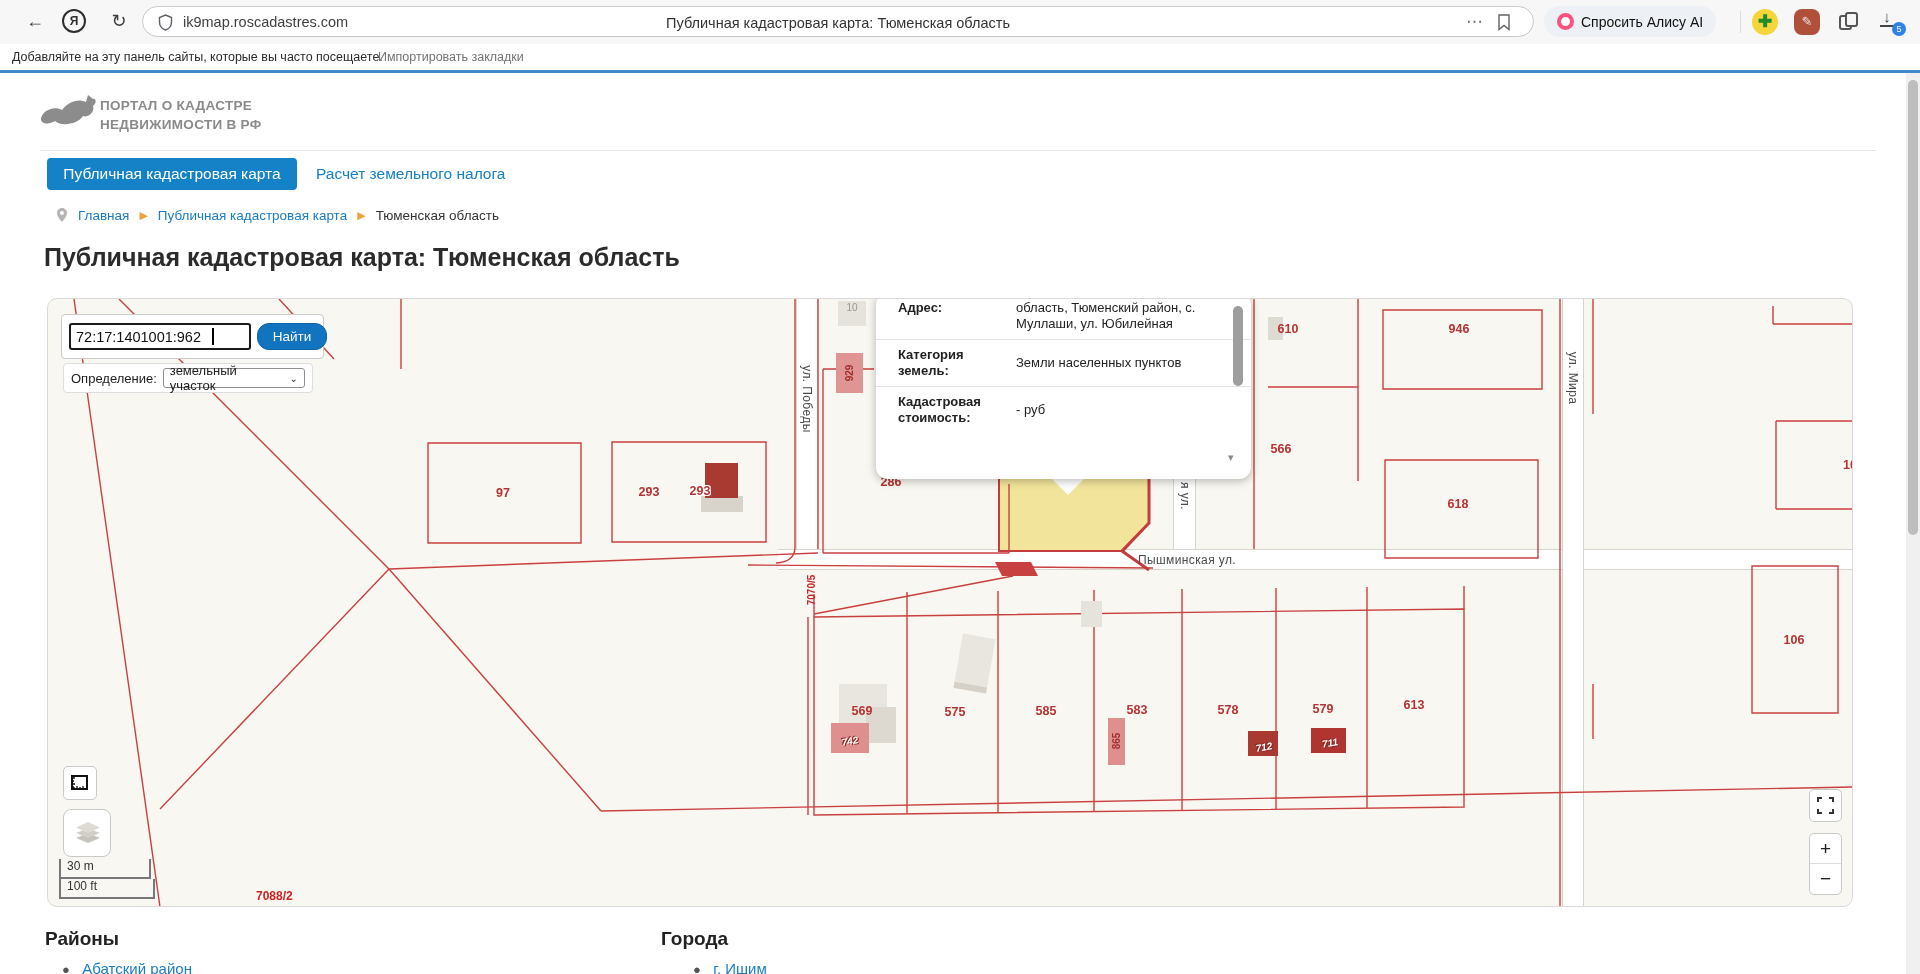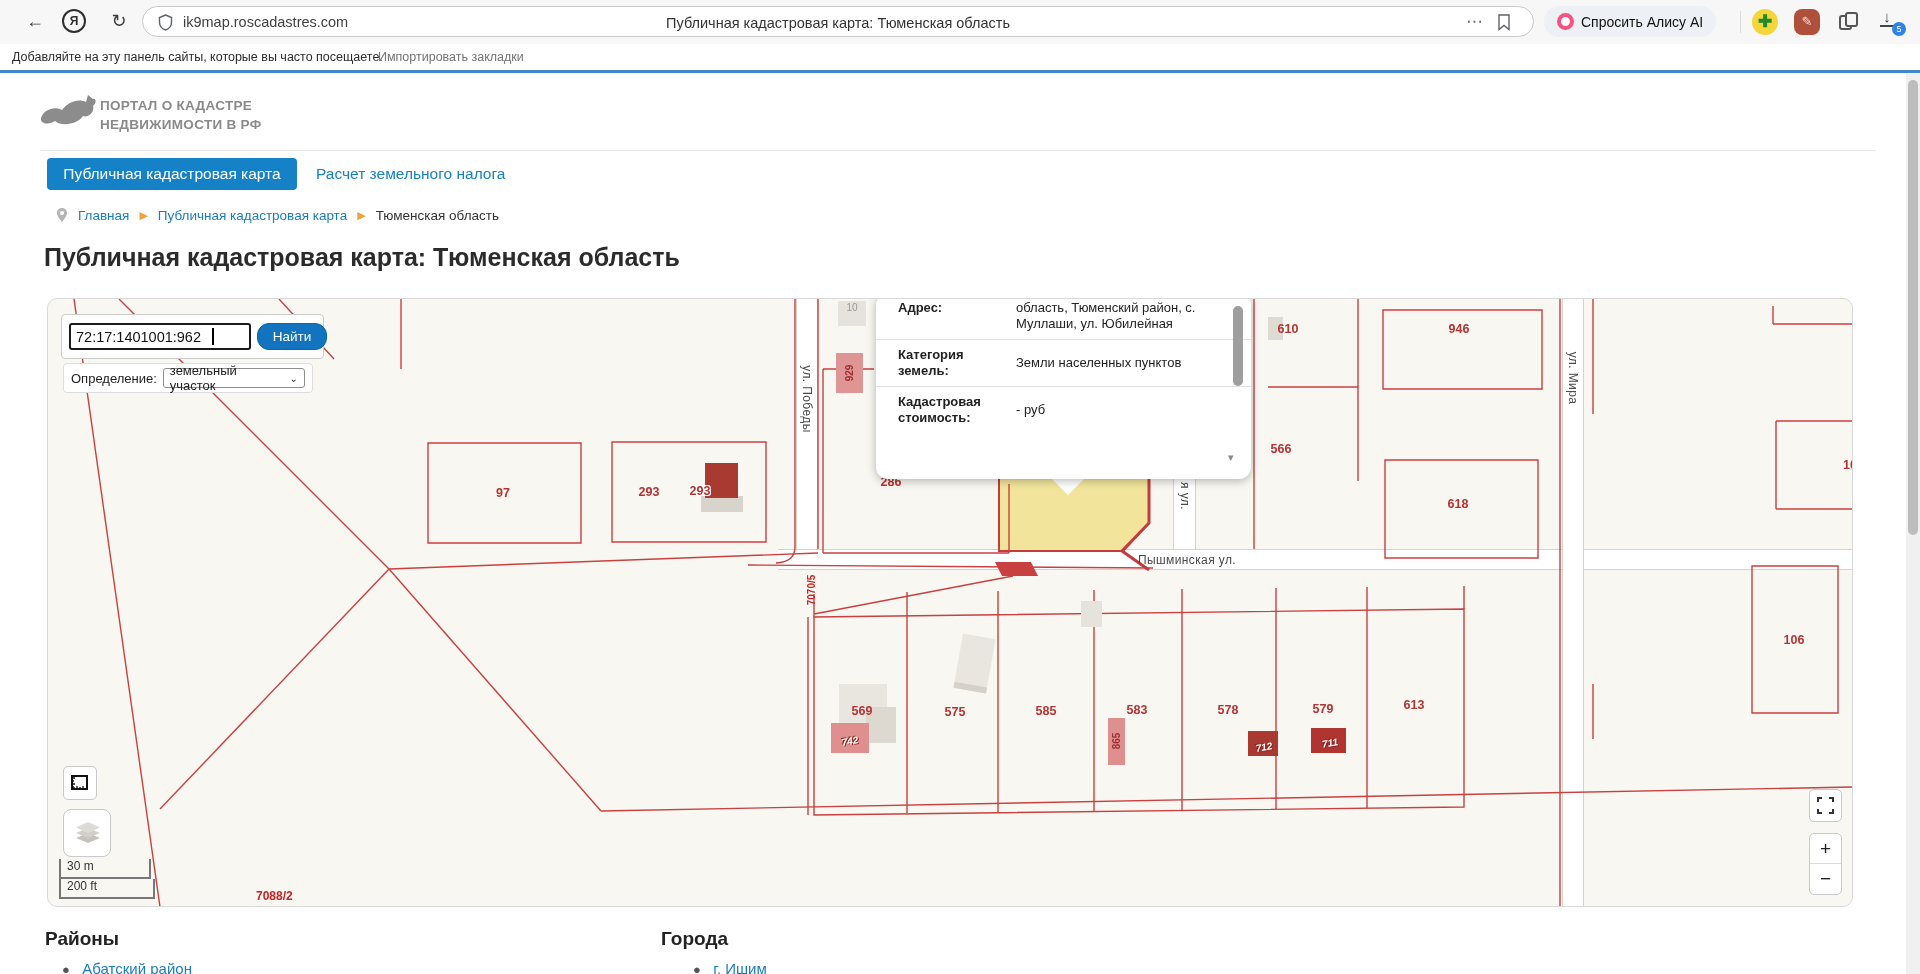--- a/index.html
+++ b/index.html
@@ -307,21 +307,21 @@
     </svg>
   </div>
   <div class="abs mapbtn" style="left:15px;top:510px;width:48px;height:48px;border-radius:8px">
     <svg width="30" height="28" viewBox="0 0 30 28" style="margin:9px">
       <polygon points="15,14 3,19 15,24 27,19" fill="#c6c3bc"></polygon>
       <polygon points="15,9 3,14 15,19 27,14" fill="#d2cfc8"></polygon>
       <polygon points="15,3 3,8.5 15,14 27,8.5" fill="#dedbd4"></polygon>
     </svg>
   </div>
   <div class="abs" id="scale-m">30 m</div>
-  <div class="abs" id="scale-ft">200 ft</div>
+  <div class="abs" id="scale-ft">100 ft</div>
 
   <div class="abs mapbtn" style="left:1761px;top:490px;width:33px;height:33px">
     <svg width="17" height="17" viewBox="0 0 17 17" style="margin:7px">
       <path d="M1 5 V1 H5 M12 1 H16 V5 M16 12 V16 H12 M5 16 H1 V12" fill="none" stroke="#333" stroke-width="2"></path>
     </svg>
   </div>
   <div class="abs" id="zoomctl">
     <div class="zbtn" id="zoom-in">+</div>
     <div class="zbtn">−</div>
   </div>

